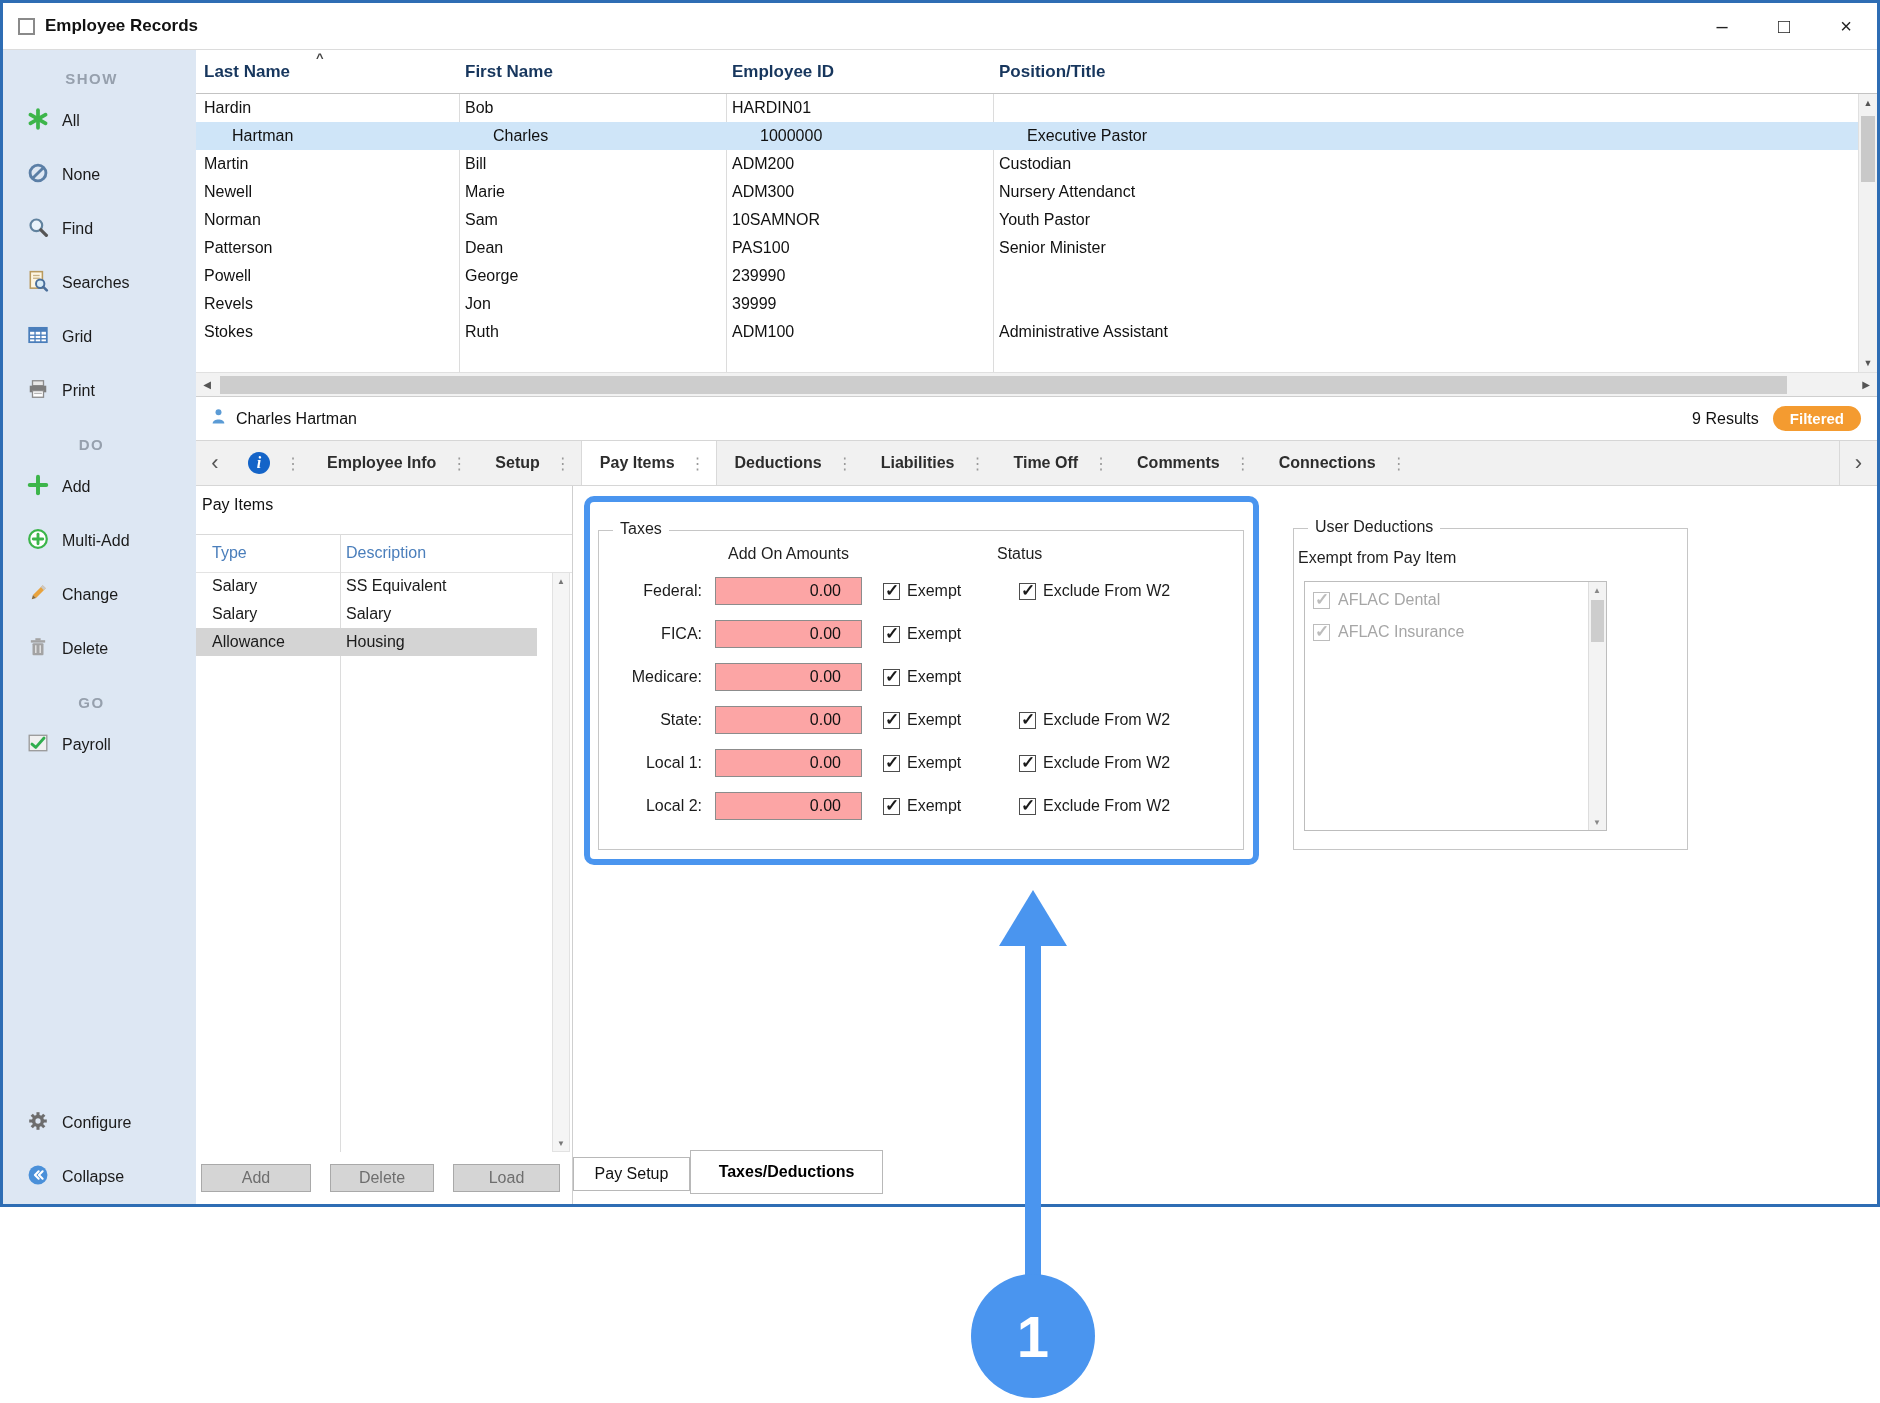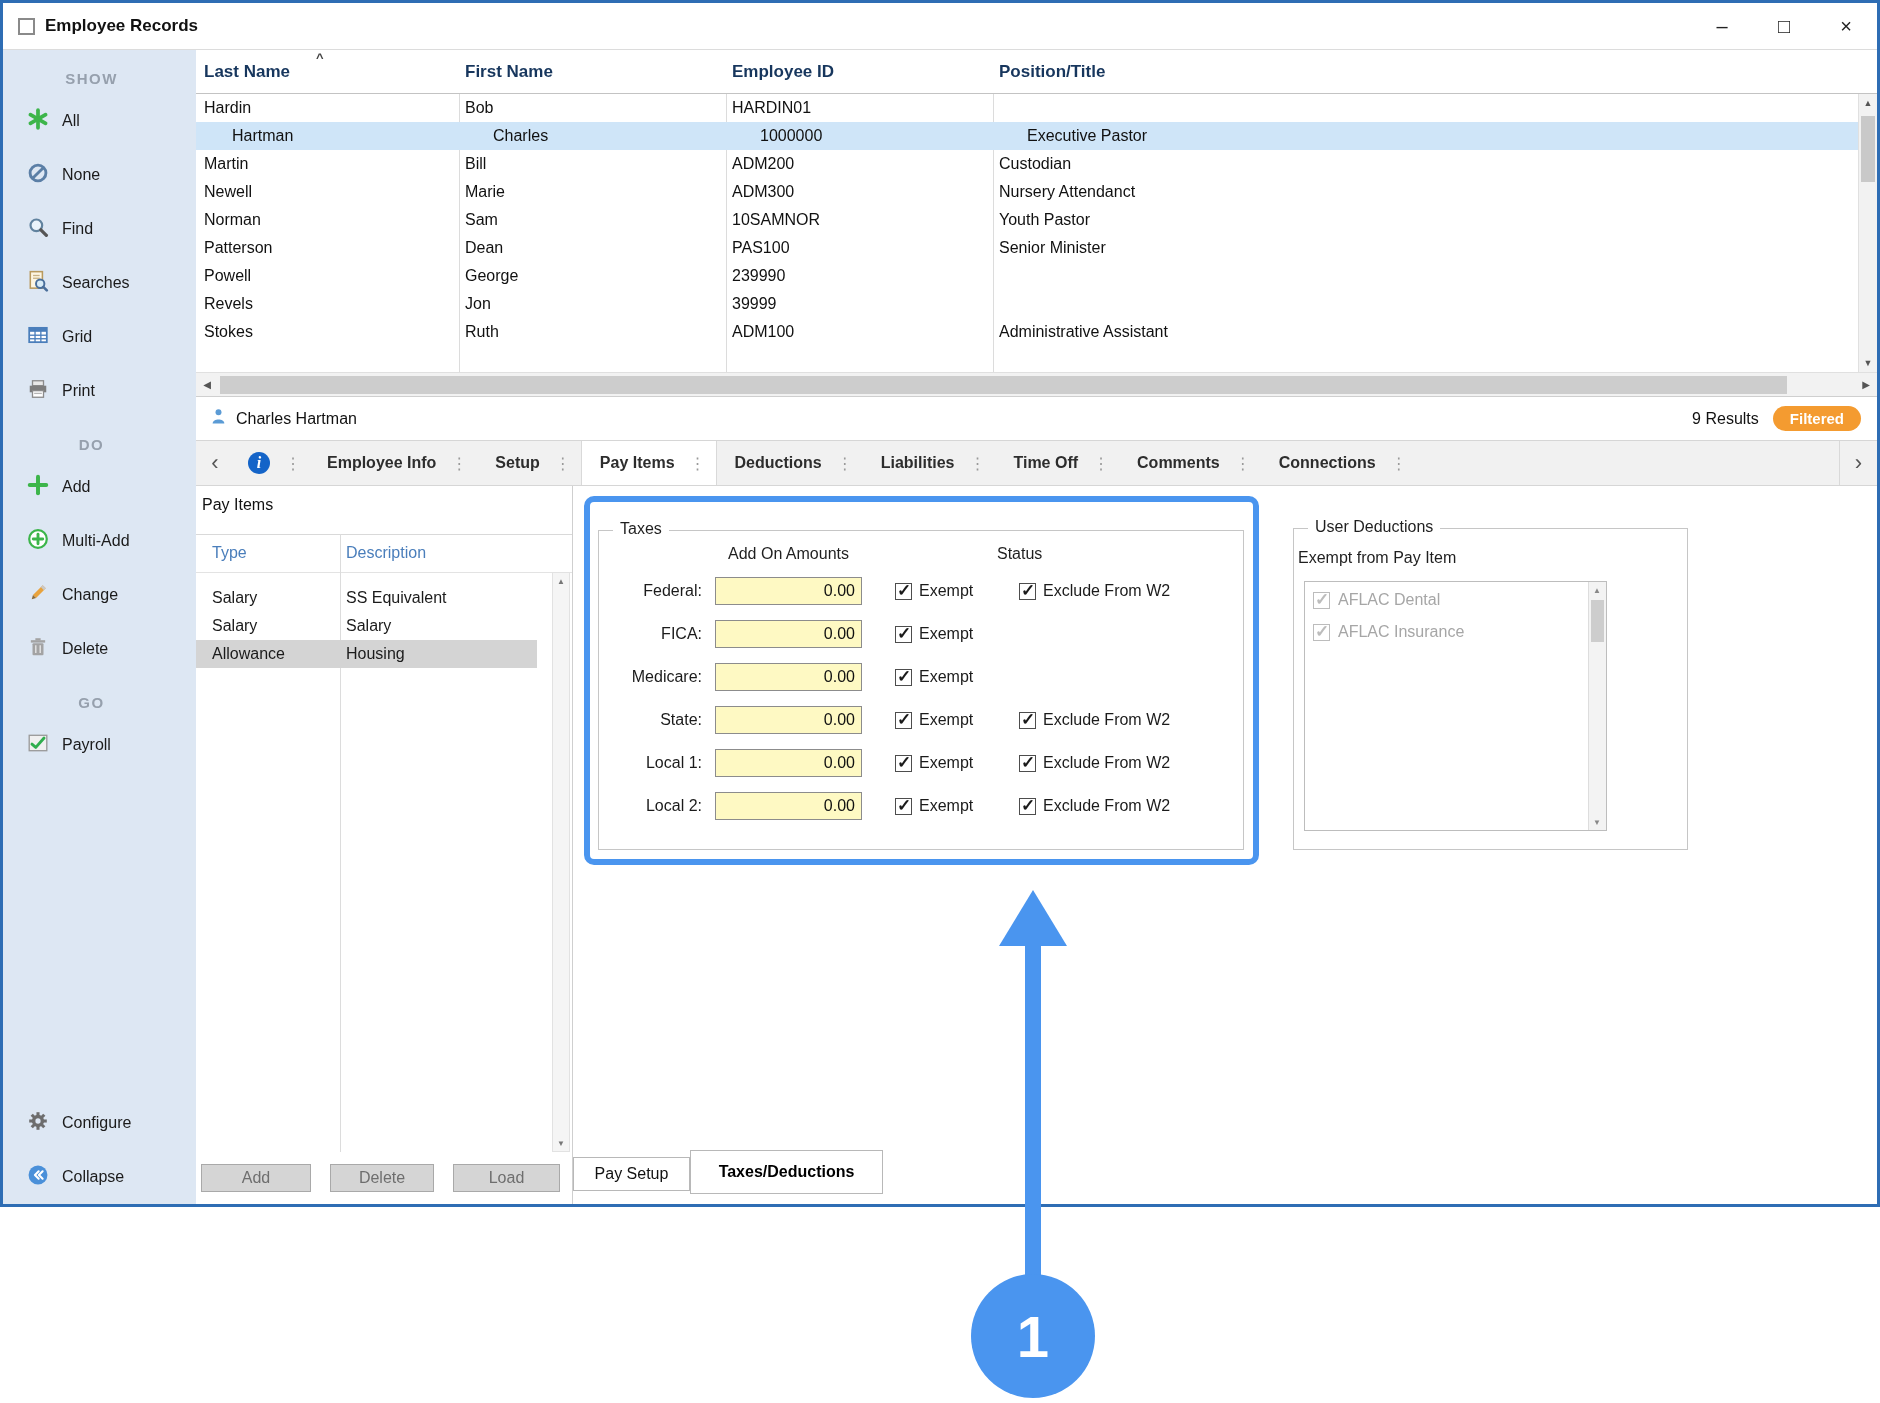--- a/index.html
+++ b/index.html
@@ -107,21 +107,21 @@
   
   .content { position:relative; flex:1; background:#fff; min-height:0; }
   
   .pay-panel { position:absolute; left:0; top:0; bottom:0; width:377px; border-right:1px solid #cfcfcf; }
   .pp-title { position:absolute; left:6px; top:10px; font-size:16px; color:#111; }
   .pp-title-line { position:absolute; left:0; right:0; top:48px; height:1px; background:#d9d9d9; }
   .pp-head { position:absolute; left:0; right:20px; top:48px; height:38px; display:flex; align-items:center; color:#4a7ebb; font-size:16px; }
   .pp-head-line { position:absolute; left:0; right:0; top:86px; height:1px; background:#e3e3e3; }
   .ppc1 { width:144px; padding-left:16px; } .ppc2 { flex:1; padding-left:6px; }
   .pp-col-line { position:absolute; left:144px; top:48px; height:618px; width:1px; background:#dcdcdc; }
-  .pp-rows { position:absolute; left:0; right:35px; top:86px;margin-top:12px; }
+  .pp-rows { position:absolute; left:0; right:35px; top:86px; }
   .pp-row { display:flex; height:28px; line-height:28px; font-size:16px; cursor:pointer; }
   .pp-row.sel { background:#d4d4d4; }
   .pp-scroll {
     position:absolute; right:2px; top:86px; width:18px; height:580px; background:#f5f5f5; border:1px solid #e2e2e2; cursor:pointer;
   }
   .pp-scroll .arrow { position:absolute; left:0; width:16px; height:16px; display:flex; align-items:center; justify-content:center; font-size:8px; color:#777; }
   .pp-scroll .a-up { top:0; } .pp-scroll .a-down { bottom:0; }
   .pp-btn {
     position:absolute; top:678px; height:28px; background:#d5d5d5; border:1px solid #a9a9a9;
     color:#6e6e6e; display:flex; align-items:center; justify-content:center; font-size:16px; cursor:pointer;
@@ -139,25 +139,25 @@
   .group .legend {
     position:absolute; top:-11px; left:14px; background:#fff; padding:0 7px; font-size:16px; color:#1f1f1f;
   }
   .tax-colhead { position:absolute; top:14px; font-size:16px; color:#1f1f1f; }
   .th-amounts { left:116px; width:147px; text-align:center; }
   .th-status { left:398px; }
   .tax-row { position:absolute; left:0; right:8px; height:32px; }
   .tax-label { position:absolute; left:0; top:0; width:110px; height:32px; line-height:32px; text-align:right; padding-right:7px; }
   .tax-input {
     position:absolute; left:116px; top:2px; width:147px; height:28px;
-    border:1px solid #8c8c8c; background:#fef9c3; font-family:"Liberation Sans", sans-serif;
-    font-size:16px; text-align:right; padding-right:6px; color:#111;
+    border:1px solid #8c8c8c; background:#fca5a5; font-family:"Liberation Sans", sans-serif;
+    font-size:16px; text-align:right; padding-right:20px; color:#111;
   }
   .cb-group { position:absolute; top:0; height:32px; display:flex; align-items:center; gap:7px; cursor:pointer; }
-  .g-exempt { left:296px; }
+  .g-exempt { left:284px; }
   .g-exclude { left:420px; }
   .cb { width:17px; height:17px; border:1px solid #4d4d4d; background:#fff; position:relative; flex:0 0 auto; }
   .cb.checked::after {
     content:"\2713"; position:absolute; left:1px; top:-4px; font-size:17px; font-weight:bold; color:#1a1a1a;
   }
   .cb.disabled { border-color:#bcbcbc; }
   .cb.disabled::after { color:#bcbcbc; }
   
   .user-group { left:1097px; top:42px; width:395px; height:322px; }
   .ud-subtitle { position:absolute; left:4px; top:20px; font-size:16px; color:#1f1f1f; }

